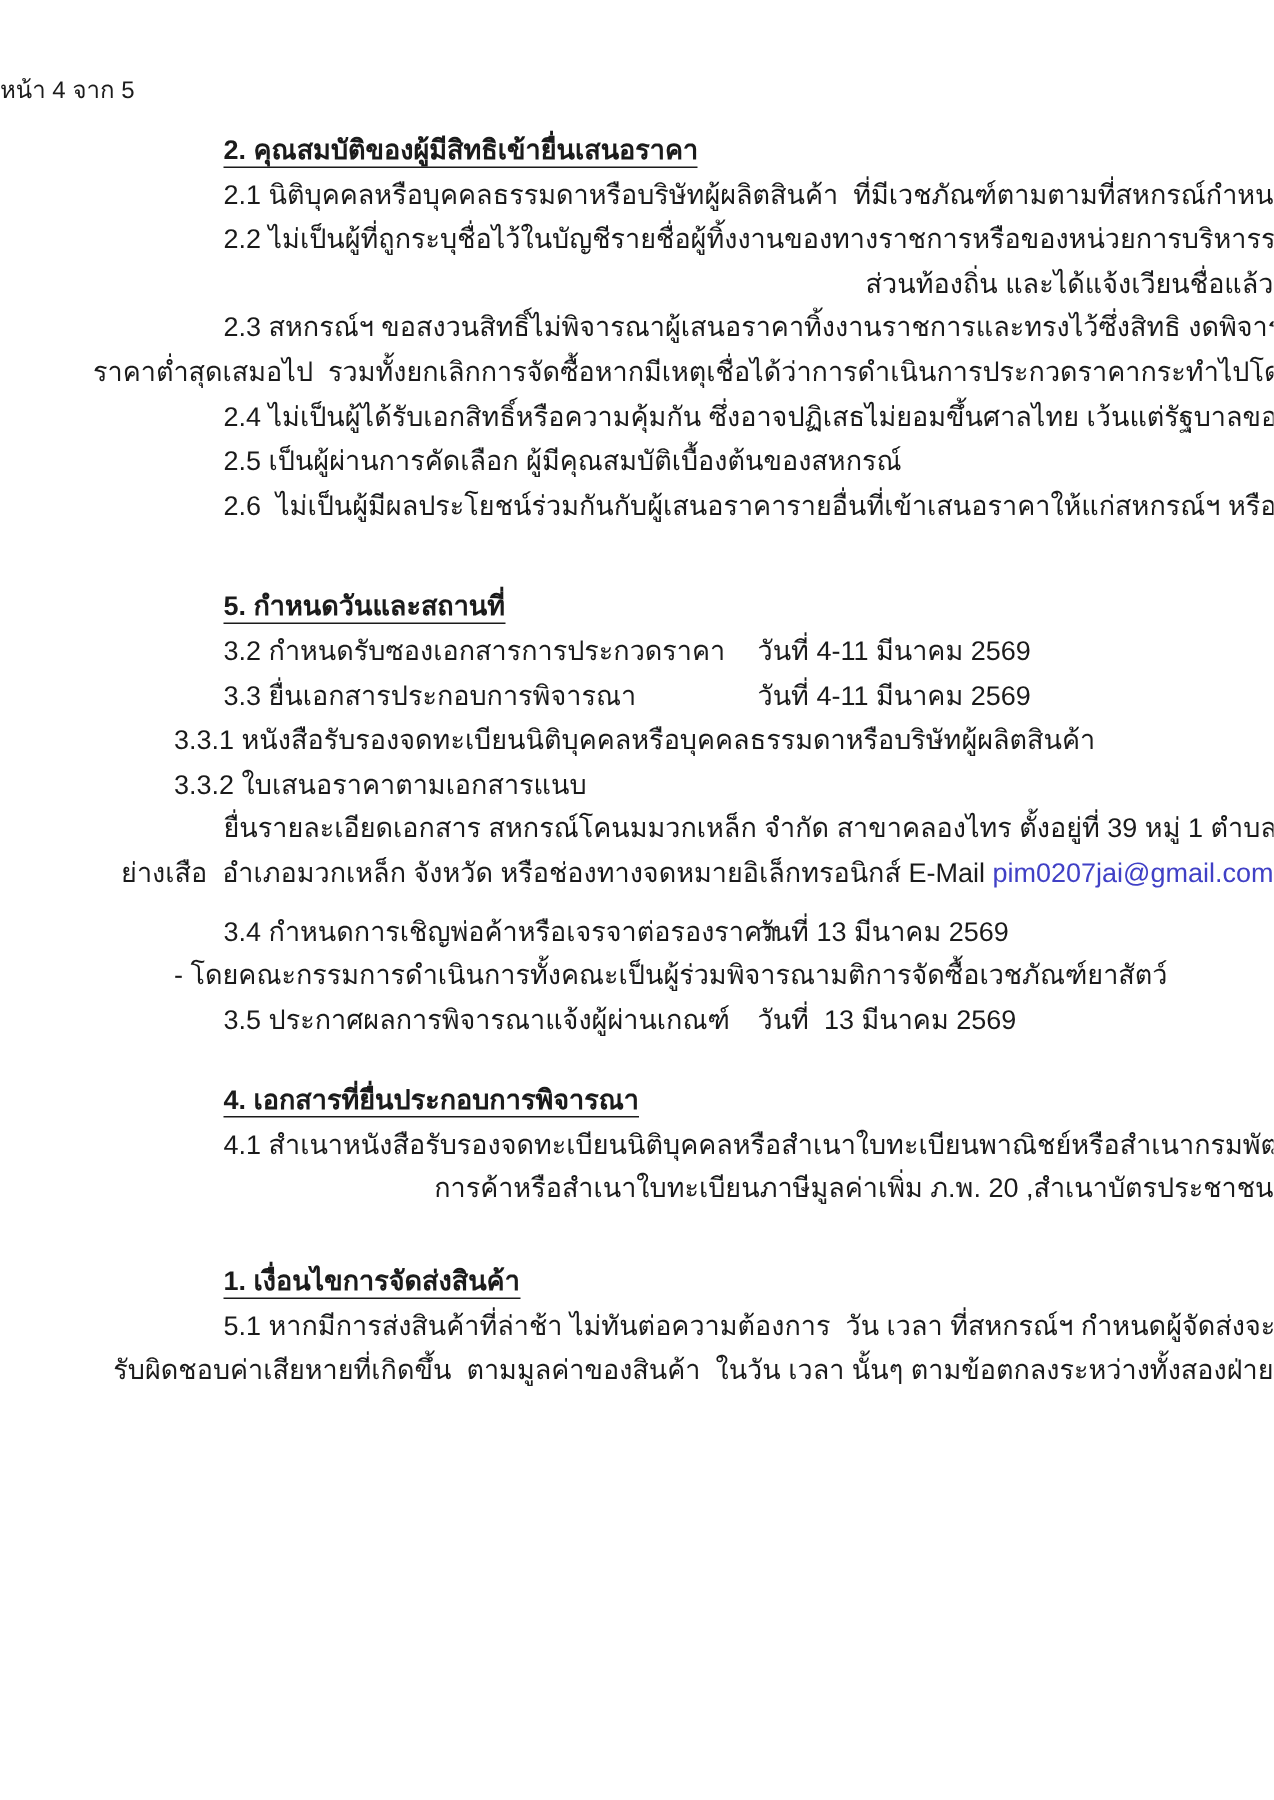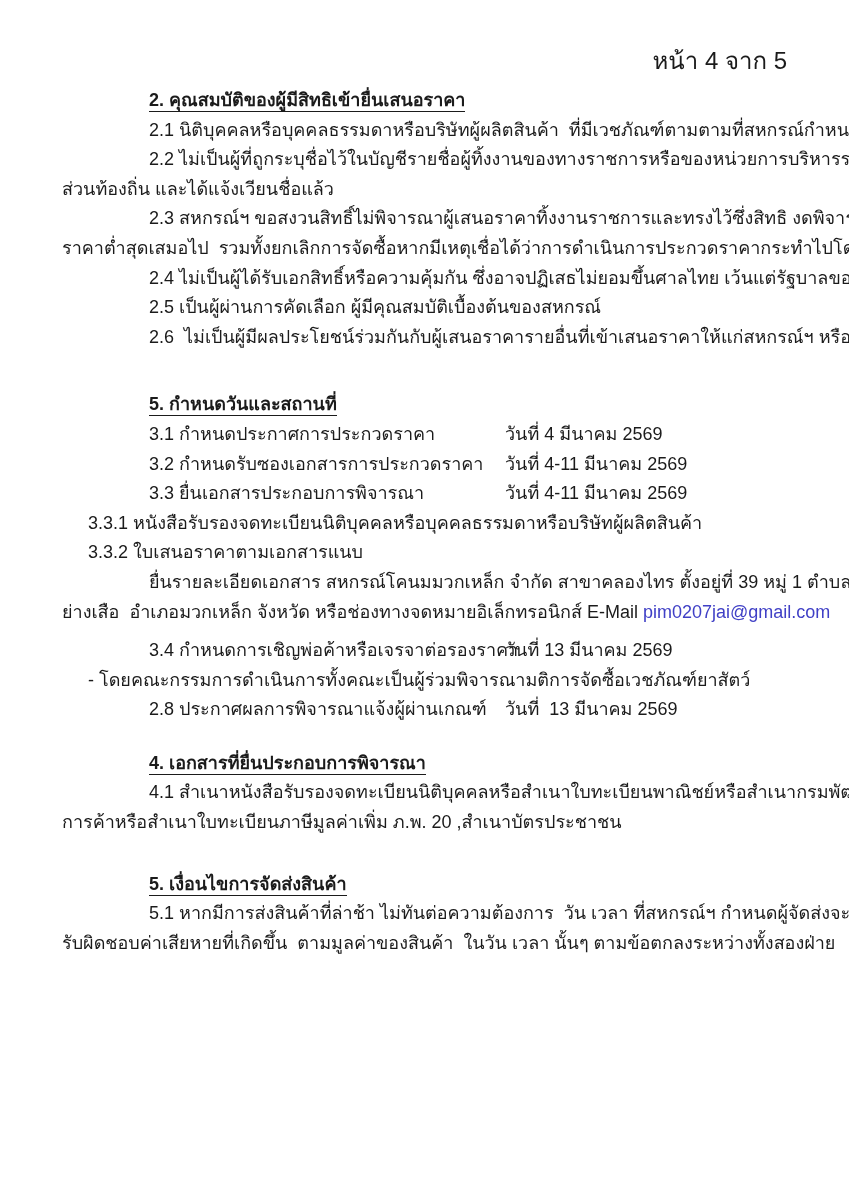--- a/index.html
+++ b/index.html
@@ -6,33 +6,33 @@
   html, body {
     width: 849px; height: 1200px;
     background: #ffffff;
     overflow: hidden;
     font-family: "Liberation Sans", "DejaVu Sans", sans-serif;
     color: #1b1b1b;
   }
   .page { position: relative; width: 849px; height: 1200px; background: #fff; }
   .header {
     padding-top: 48px; padding-right: 62px;
-    text-align: right;
-    font-size: 24px; line-height: 26px;
+    text-align: left;
+    font-size: 16px; line-height: 26px;
   }
   .content { margin-top: 12px; }
   .line {
     position: relative;
     font-size: 18px;
     line-height: 29.6px;
     white-space: pre;
   }
-  .ind0 { padding-left: 62px; }
+  .ind0 { padding-left: 62px; text-align: right; }
   .ind1 { padding-left: 149px; }
-  .ind2 { padding-left: 88px; }
+  .ind2 { padding-left: 116px; }
   .title { font-weight: bold; }
   .title .u { border-bottom: 1.6px solid #1b1b1b; padding-bottom: 1px; }
   .date { position: absolute; left: 505px; top: 0; }
   .spacer-a { height: 38px; }
   .spacer-b { height: 24px; }
   .spacer-c { height: 32px; }
   .spacer-mini { height: 9px; }
   a.email {
     color: #4040c6;
     cursor: pointer;
@@ -56,43 +56,42 @@
       <div class="line ind0">ราคาต่ำสุดเสมอไป  รวมทั้งยกเลิกการจัดซื้อหากมีเหตุเชื่อได้ว่าการดำเนินการประกวดราคากระทำไปโดยทุจริต</div>
       <div class="line ind1">2.4 ไม่เป็นผู้ได้รับเอกสิทธิ์หรือความคุ้มกัน ซึ่งอาจปฏิเสธไม่ยอมขึ้นศาลไทย เว้นแต่รัฐบาลของผู้เสนอ</div>
       <div class="line ind1">2.5 เป็นผู้ผ่านการคัดเลือก ผู้มีคุณสมบัติเบื้องต้นของสหกรณ์</div>
       <div class="line ind1">2.6  ไม่เป็นผู้มีผลประโยชน์ร่วมกันกับผู้เสนอราคารายอื่นที่เข้าเสนอราคาให้แก่สหกรณ์ฯ หรือไม่เป็น</div>
     </section>
 
     <div class="spacer-a"></div>
 
     <section>
       <div class="line ind1 title"><span class="u">5. กำหนดวันและสถานที่</span></div>
-      <div class="line ind1"><span>3.1 กำหนดประกาศการประกวดราคา</span><span class="date">วันที่ 4 มีนาคม 2569</span></div>
       <div class="line ind1"><span>3.2 กำหนดรับซองเอกสารการประกวดราคา</span><span class="date">วันที่ 4-11 มีนาคม 2569</span></div>
       <div class="line ind1"><span>3.3 ยื่นเอกสารประกอบการพิจารณา</span><span class="date">วันที่ 4-11 มีนาคม 2569</span></div>
       <div class="line ind2">3.3.1 หนังสือรับรองจดทะเบียนนิติบุคคลหรือบุคคลธรรมดาหรือบริษัทผู้ผลิตสินค้า</div>
       <div class="line ind2">3.3.2 ใบเสนอราคาตามเอกสารแนบ</div>
       <div class="line ind1">ยื่นรายละเอียดเอกสาร สหกรณ์โคนมมวกเหล็ก จำกัด สาขาคลองไทร ตั้งอยู่ที่ 39 หมู่ 1 ตำบลหนอง</div>
       <div class="line ind0"><span>ย่างเสือ  อำเภอมวกเหล็ก จังหวัด หรือช่องทางจดหมายอิเล็กทรอนิกส์ E-Mail </span><a class="email">pim0207jai@gmail.com</a></div>
       <div class="spacer-mini"></div>
       <div class="line ind1"><span>3.4 กำหนดการเชิญพ่อค้าหรือเจรจาต่อรองราคา</span><span class="date">วันที่ 13 มีนาคม 2569</span></div>
       <div class="line ind2">- โดยคณะกรรมการดำเนินการทั้งคณะเป็นผู้ร่วมพิจารณามติการจัดซื้อเวชภัณฑ์ยาสัตว์</div>
-      <div class="line ind1"><span>2.8 ประกาศผลการพิจารณาแจ้งผู้ผ่านเกณฑ์</span><span class="date">วันที่  13 มีนาคม 2569</span></div>
+      <div class="line ind1"><span>3.5 ประกาศผลการพิจารณาแจ้งผู้ผ่านเกณฑ์</span><span class="date">วันที่  13 มีนาคม 2569</span></div>
     </section>
 
     <div class="spacer-b"></div>
 
     <section>
       <div class="line ind1 title"><span class="u">4. เอกสารที่ยื่นประกอบการพิจารณา</span></div>
       <div class="line ind1">4.1 สำเนาหนังสือรับรองจดทะเบียนนิติบุคคลหรือสำเนาใบทะเบียนพาณิชย์หรือสำเนากรมพัฒนาธุรกิจ</div>
       <div class="line ind0">การค้าหรือสำเนาใบทะเบียนภาษีมูลค่าเพิ่ม ภ.พ. 20 ,สำเนาบัตรประชาชน</div>
     </section>
 
     <div class="spacer-c"></div>
 
     <section>
-      <div class="line ind1 title"><span class="u">5. เงื่อนไขการจัดส่งสินค้า</span></div>
+      <div class="line ind1 title"><span class="u">1. เงื่อนไขการจัดส่งสินค้า</span></div>
       <div class="line ind1">5.1 หากมีการส่งสินค้าที่ล่าช้า ไม่ทันต่อความต้องการ  วัน เวลา ที่สหกรณ์ฯ กำหนดผู้จัดส่งจะต้อง</div>
       <div class="line ind0">รับผิดชอบค่าเสียหายที่เกิดขึ้น  ตามมูลค่าของสินค้า  ในวัน เวลา นั้นๆ ตามข้อตกลงระหว่างทั้งสองฝ่าย</div>
     </section>
 
   </div>
 </div>
 
 </body></html>

